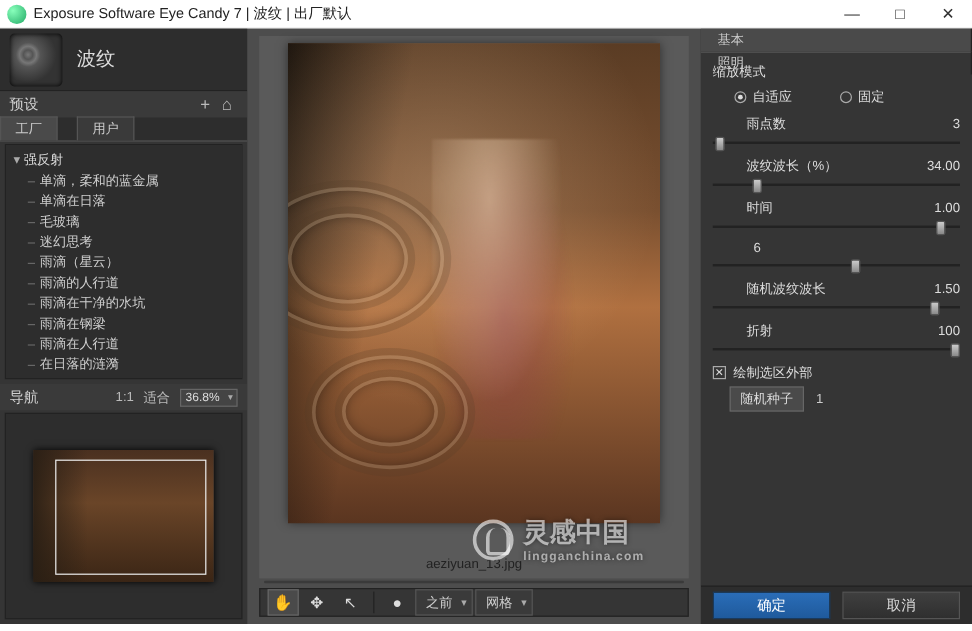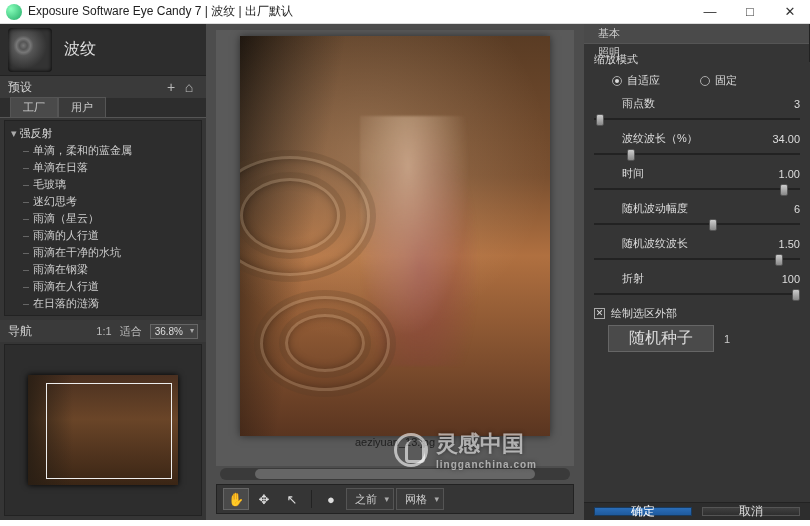--- a/index.html
+++ b/index.html
@@ -12,21 +12,21 @@
   .app { height: 496px; display: flex; background: #2a2a2a; }
   
   .left { width: 206px; background: #353535; display: flex; flex-direction: column; }
   .efx-head { height: 22px; display: flex; align-items: center; padding: 0 8px; font-size: 13px; color: #d0d0d0; background: #3a3a3a; }
   .efx-box { height: 52px; display: flex; align-items: center; gap: 12px; padding: 4px 8px; background: #2d2d2d; border-bottom: 1px solid #222; }
   .efx-thumb { width: 44px; height: 44px; border-radius: 4px; background: radial-gradient(circle at 35% 40%, #777 0%, #555 10%, #777 18%, #555 26%, #333 60%); box-shadow: inset 0 0 4px #000; }
   .efx-name { font-size: 16px; color: #ddd; }
   .presets-head { height: 22px; display: flex; align-items: center; padding: 0 8px; background: #3a3a3a; }
   .presets-head .lbl { flex: 1; font-size: 12px; color: #d0d0d0; }
   .presets-head .ic { width: 18px; text-align: center; color: #bbb; font-size: 14px; }
-  .tabs-small { height: 20px; display: flex; align-items: flex-end; padding-left: 10px; gap: 0; background: #2d2d2d; border-bottom: 1px solid #555; }
+  .tabs-small { height: 20px; display: flex; align-items: flex-end; gap: 16px; background: #2d2d2d; border-bottom: 1px solid #555; }
   .tab-s { padding: 2px 12px; color: #ccc; font-size: 11px; border: 1px solid #555; border-bottom: none; background: #3a3a3a; }
   .tab-s.active { background: #4a4a4a; }
   .tree { flex: 0 0 196px; overflow: auto; padding: 4px 0 4px 6px; background: #2d2d2d; border: 1px solid #222; margin: 2px 4px; position: relative; }
   .tree::-webkit-scrollbar { width: 12px; }
   .tree::-webkit-scrollbar-thumb { background: #555; }
   .tree-group { color: #ddd; font-size: 11px; }
   .tg-head { padding: 1px 0; cursor: default; }
   .tg-head::before { content: "▾ "; color: #aaa; }
   .tg-items { margin-left: 12px; }
   .tg-item { padding: 1px 0 1px 10px; color: #cfcfcf; position: relative; }
@@ -38,21 +38,21 @@
   .zoom-sel { background: #444; color: #ddd; border: 1px solid #666; font-size: 10px; padding: 1px 14px 1px 4px; position: relative; }
   .zoom-sel::after { content: "▾"; position: absolute; right: 3px; top: 1px; font-size: 8px; color: #aaa; }
   .nav-body { flex: 1; background: #2d2d2d; margin: 2px 4px 4px 4px; border: 1px solid #222; display: flex; align-items: center; justify-content: center; }
   .nav-img { width: 150px; height: 110px; position: relative; background:
     linear-gradient(90deg, rgba(40,30,20,0.9) 0%, rgba(80,50,30,0) 30%) ,
     linear-gradient(180deg, #4a3020 0%, #6a4528 40%, #3a2515 100%);
     box-shadow: 0 0 6px #000; }
   .nav-img::after { content: ""; position: absolute; left: 18px; top: 8px; right: 6px; bottom: 6px; border: 1px solid #eee; }
   
   .center { flex: 1; background: #4d4d4d; display: flex; flex-direction: column; }
-  .canvas-wrap { flex: 1; margin: 6px 10px 2px 10px; background: #5a5a5a; display: flex; flex-direction: column; align-items: center; justify-content: flex-start; position: relative; }
+  .canvas-wrap { flex: 1; margin: 6px 10px 2px 10px; background: #5a5a5a; display: flex; flex-direction: column; align-items: center; justify-content: flex-start; position: relative; gap: 28px; }
   .canvas { margin-top: 6px; width: 310px; height: 400px; background:
     radial-gradient(circle at 40% 30%, rgba(255,220,180,0.25), rgba(0,0,0,0) 55%),
     linear-gradient(100deg, rgba(20,15,10,0.9) 0%, rgba(20,15,10,0) 28%),
     linear-gradient(180deg, #5a3c24 0%, #7a5030 35%, #b07040 55%, #5a3520 100%);
     position: relative; overflow: hidden; box-shadow: 0 0 8px rgba(0,0,0,0.5); }
   .ripple { position: absolute; border-radius: 50%; border: 3px solid rgba(200,180,150,0.25); box-shadow: 0 0 0 6px rgba(80,60,40,0.2), inset 0 0 10px rgba(0,0,0,0.3); }
   .r1 { width: 160px; height: 120px; left: -30px; top: 120px; }
   .r1b { width: 100px; height: 75px; left: 0px; top: 142px; }
   .r2 { width: 130px; height: 95px; left: 20px; top: 260px; }
   .r2b { width: 80px; height: 58px; left: 45px; top: 278px; }
@@ -83,22 +83,22 @@
   .param { margin: 2px 0 6px 0; }
   .prow { display: flex; align-items: center; }
   .plabel { flex: 1; font-size: 11px; color: #ddd; margin-left: 28px; }
   .pval { width: 40px; text-align: right; color: #ddd; font-size: 11px; }
   .slider { height: 12px; position: relative; margin-top: 2px; }
   .slider .track { position: absolute; left: 0; right: 0; top: 5px; height: 2px; background: #222; }
   .slider .thumb { position: absolute; top: 1px; width: 8px; height: 12px; background: linear-gradient(#ccc,#888); border-radius: 2px; border: 1px solid #555; transform: translateX(-50%); }
   .chk { display: flex; align-items: center; gap: 6px; margin-top: 6px; color: #ddd; }
   .chkbox { width: 11px; height: 11px; border: 1px solid #aaa; display: flex; align-items: center; justify-content: center; font-size: 9px; line-height: 1; }
   .seedrow { display: flex; align-items: center; gap: 10px; margin: 4px 0 0 14px; }
-  .seedbtn { background: #4a4a4a; border: 1px solid #666; color: #ddd; padding: 2px 20px; font-size: 16px; }
-  .footer { height: 18px; display: flex; gap: 10px; padding: 4px 10px; background: #2d2d2d; border-top: 1px solid #222; }
+  .seedbtn { background: #4a4a4a; border: 1px solid #666; color: #ddd; padding: 2px 8px; font-size: 11px; }
+  .footer { height: 32px; display: flex; gap: 10px; padding: 4px 10px; background: #2d2d2d; border-top: 1px solid #222; }
   .fbtn { flex: 1; display: flex; align-items: center; justify-content: center; font-size: 12px; border: 1px solid #1a3a5c; color: #fff; }
   .ok { background: linear-gradient(#2a6db8,#1f5a9c); }
   .cancel { background: linear-gradient(#3f3f3f,#2f2f2f); border-color: #555; color: #ddd; }
   .watermark { position: absolute; right: 47px; bottom: 50px; color: rgba(255,255,255,0.6); font-size: 22px; font-weight: bold; display: flex; align-items: center; gap: 8px; pointer-events: none; text-shadow: 0 0 4px rgba(0,0,0,0.5); }
   .watermark .wlogo { width: 34px; height: 34px; border: 3px solid rgba(255,255,255,0.6); border-radius: 50%; position: relative; }
   .watermark .wlogo::after { content: ""; position: absolute; left: 8px; top: 4px; width: 14px; height: 20px; border: 3px solid rgba(255,255,255,0.6); border-radius: 8px 8px 4px 4px; border-top: none; }
   .watermark .wsmall { font-size: 10px; display: block; letter-spacing: 1px; color: rgba(255,255,255,0.55); }
 </style>
 </head>
 <body>
@@ -233,21 +233,20 @@
               <div class="plabel">时间</div>
               <div class="pval">1.00</div>
             </div>
             <div class="slider">
               <div class="track"></div>
               <div class="thumb" style="left: 92%;"></div>
             </div>
           </div>
           <div class="param">
             <div class="prow">
-              <div class="plabel">随机波动幅度</div>
               <div class="pval">6</div>
             </div>
             <div class="slider">
               <div class="track"></div>
               <div class="thumb" style="left: 58%;"></div>
             </div>
           </div>
           <div class="param">
             <div class="prow">
               <div class="plabel">随机波纹波长</div>

